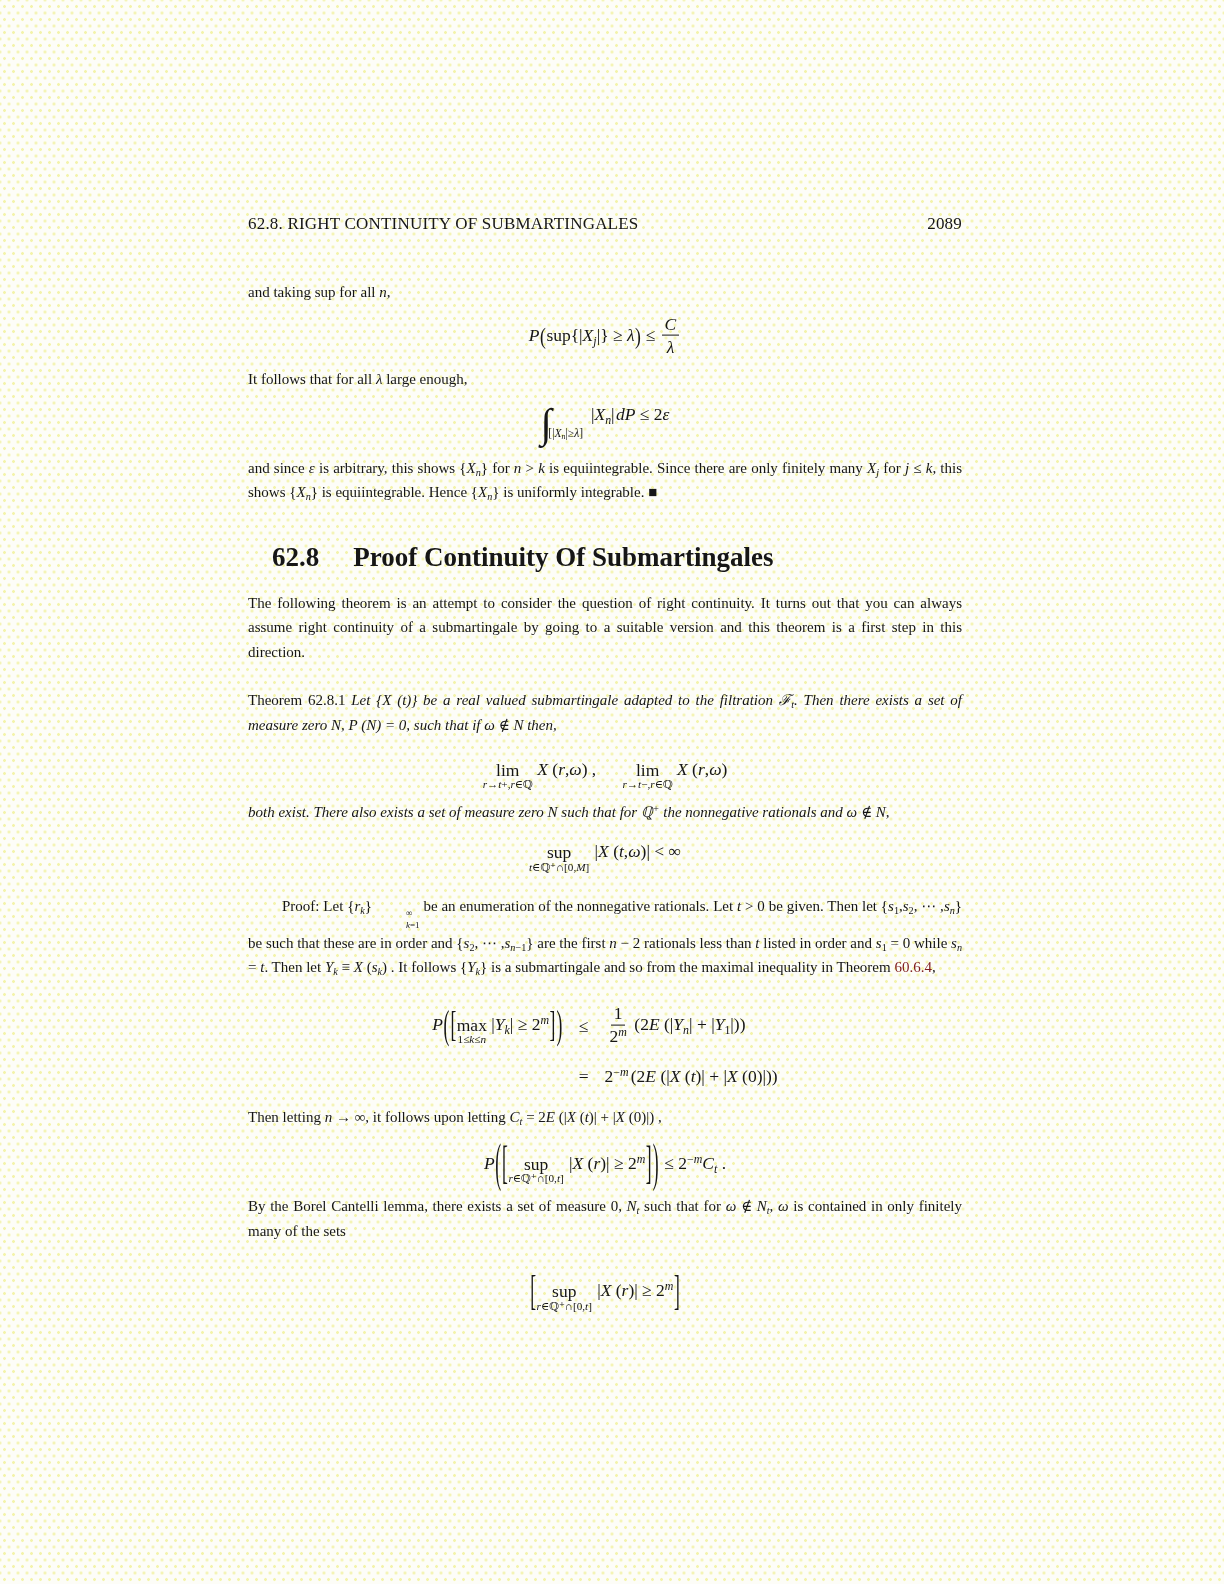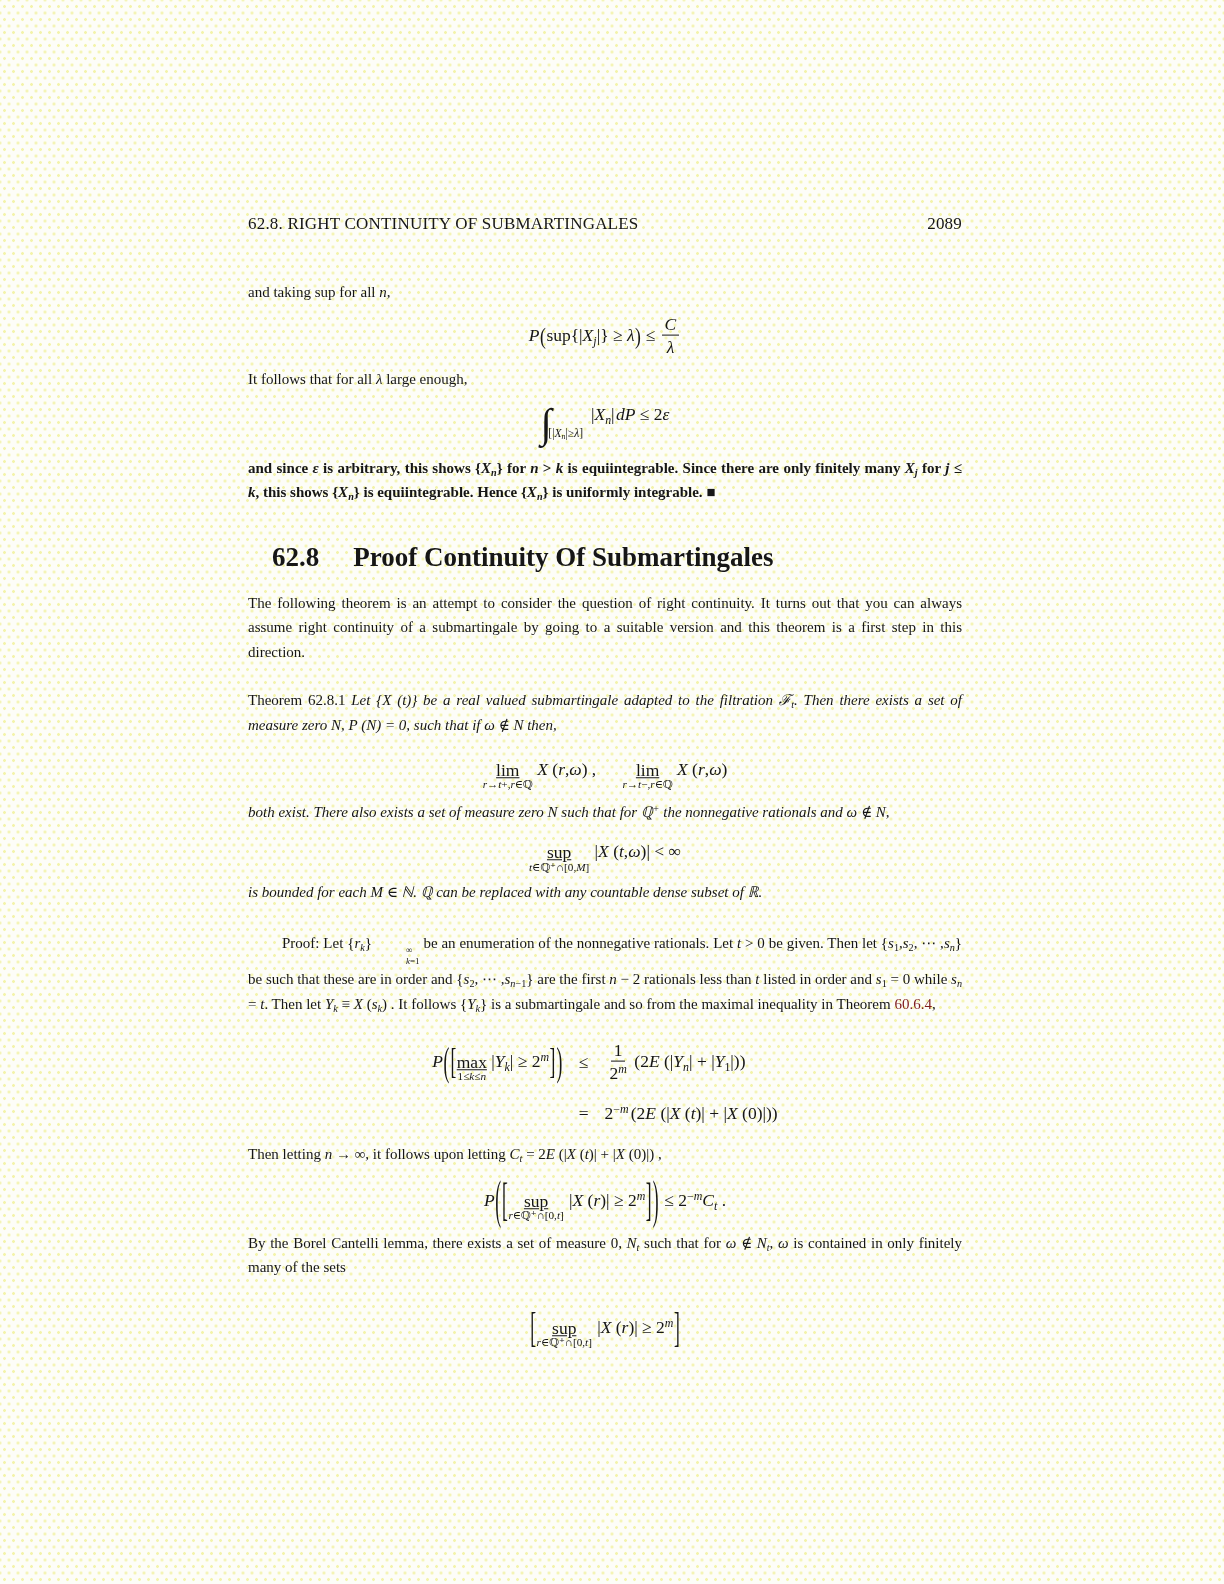--- a/index.html
+++ b/index.html
@@ -27,36 +27,36 @@
   .it{font-style:italic;}
   .bf{font-weight:normal;font-style:normal;}
   .blue{color:#7f1d1d;cursor:pointer;}
   .msub{font-size:.68em;vertical-align:-.3em;line-height:1;}
   .msup{font-size:.68em;vertical-align:.5em;line-height:1;}
   .mss{display:inline-flex;flex-direction:column;align-items:flex-start;font-size:.6em;line-height:1.25;vertical-align:-.55em;}
   .mfrac{display:inline-flex;flex-direction:column;align-items:center;line-height:1.2;vertical-align:middle;margin:0 .12em;transform:translateY(-.08em);}
   .mfrac .num{border-bottom:1.4px solid currentColor;padding:0 .16em .04em;}
   .mfrac .den{padding:.04em .16em 0;}
   .mun{display:inline-flex;flex-direction:column;align-items:center;line-height:1.05;vertical-align:middle;transform:translateY(.3em);}
-  .mun-main{font-style:normal;text-decoration:underline;}
+  .mun-main{font-style:normal;}
   .mun-under{font-size:.64em;white-space:nowrap;}
   .mbig{display:inline-block;vertical-align:middle;line-height:.9;padding:0 .03em;font-style:normal;}
   .mintw{display:inline-block;white-space:nowrap;margin-right:.45em;}
   .mint{font-size:2.35em;line-height:.85;vertical-align:-.42em;font-style:normal;}
   .mint-sub{font-size:.66em;vertical-align:-1.55em;margin-left:-.3em;text-align:right;}
   .eqgrid{display:grid;grid-template-columns:auto auto auto;justify-content:center;align-items:center;column-gap:16px;row-gap:18px;font-size:17.5px;white-space:nowrap;}
   .eqL{justify-self:end;}
   .eqR{justify-self:start;}
   .rel{text-align:center;}
   
   .s-p1{margin-top:46px;}
   .s-f1{margin:10px 0 8px;}
   .s-p2{}
   .s-f2{margin:12px 0 14px;}
-  .s-p3{margin-top:4px;font-weight:bold;}
+  .s-p3{margin-top:4px;}
   .s-intro{margin-top:0;}
   .s-thm1{margin-top:24px;}
   .s-f3{margin:18px 0 14px;}
   .s-f4{margin:14px 0 12px;}
   .s-thm3{margin-top:4px;}
   .s-proof{margin-top:26px;}
   .s-f5{margin:24px 0 18px;}
   .s-p6{margin-top:14px;}
   .s-f6{margin:20px 0 14px;}
   .s-p7{margin-top:10px;}
@@ -102,21 +102,20 @@
         <span class="mun-under"><span class="mt it">r</span><span class="mt ">→</span><span class="mt it">t</span><span class="mt ">−,</span><span class="mt it">r</span><span class="mt ">∈ℚ</span></span>
       </span><span class="mgap" style="display: inline-block; width: 0.25em;"></span><span class="mt it">X</span><span class="mt "> (</span><span class="mt it">r</span><span class="mt ">,</span><span class="mt it">ω</span><span class="mt ">)</span></div>
 
   <p class="para just thm"><span class="mt ">both exist.  There also exists a set of measure zero N such that for ℚ</span><span class="msup"><span class="mt ">+</span></span><span class="mt "> the nonnegative rationals and ω ∉ N,</span></p>
 
   <div class="disp s-f4"><span class="mun">
         <span class="mun-main"><span class="mt ">sup</span></span>
         <span class="mun-under"><span class="mt it">t</span><span class="mt ">∈ℚ⁺∩[0,</span><span class="mt it">M</span><span class="mt ">]</span></span>
       </span><span class="mgap" style="display: inline-block; width: 0.3em;"></span><span class="mt ">|</span><span class="mt it">X</span><span class="mt "> (</span><span class="mt it">t</span><span class="mt ">,</span><span class="mt it">ω</span><span class="mt ">)| &lt; ∞</span></div>
 
-  <p class="para just thm s-thm3"><span class="mt ">is bounded for each M ∈ ℕ. ℚ can be replaced with any countable dense subset of ℝ.</span></p>
 
   <p class="para just proof s-proof"><span class="mt bf">Proof:</span><span class="mt "> Let {</span><span class="mt it">r</span><span class="msub"><span class="mt it">k</span></span><span class="mt ">}</span><span class="mss">
         <span class="ssrow"><span class="mt ">∞</span></span>
         <span class="ssrow"><span class="mt it">k</span><span class="mt ">=1</span></span>
       </span><span class="mt "> be an enumeration of the nonnegative rationals.  Let </span><span class="mt it">t</span><span class="mt "> &gt; 0 be given. Then let {</span><span class="mt it">s</span><span class="msub"><span class="mt ">1</span></span><span class="mt ">,</span><span class="mt it">s</span><span class="msub"><span class="mt ">2</span></span><span class="mt ">, ⋯ ,</span><span class="mt it">s</span><span class="msub"><span class="mt it">n</span></span><span class="mt ">} be such that these are in order and {</span><span class="mt it">s</span><span class="msub"><span class="mt ">2</span></span><span class="mt ">, ⋯ ,</span><span class="mt it">s</span><span class="msub"><span class="mt it">n</span><span class="mt ">−1</span></span><span class="mt ">} are the first </span><span class="mt it">n</span><span class="mt "> − 2 rationals less than </span><span class="mt it">t</span><span class="mt "> listed in order and </span><span class="mt it">s</span><span class="msub"><span class="mt ">1</span></span><span class="mt "> = 0 while </span><span class="mt it">s</span><span class="msub"><span class="mt it">n</span></span><span class="mt "> = </span><span class="mt it">t</span><span class="mt ">. Then let </span><span class="mt it">Y</span><span class="msub"><span class="mt it">k</span></span><span class="mt "> ≡ </span><span class="mt it">X</span><span class="mt "> (</span><span class="mt it">s</span><span class="msub"><span class="mt it">k</span></span><span class="mt ">) . It follows {</span><span class="mt it">Y</span><span class="msub"><span class="mt it">k</span></span><span class="mt ">} is a submartingale and so from the maximal inequality in Theorem </span><span class="mt blue">60.6.4</span><span class="mt ">,</span></p>
 
   <div class="eqgrid s-f5">
     <div class="eqL"><span class="mt it">P</span><span class="mbig" style="transform: scaleY(2.3);">(</span><span class="mbig" style="transform: scaleY(2);">[</span><span class="mun">
           <span class="mun-main"><span class="mt ">max</span></span>
           <span class="mun-under"><span class="mt ">1≤</span><span class="mt it">k</span><span class="mt ">≤</span><span class="mt it">n</span></span>

